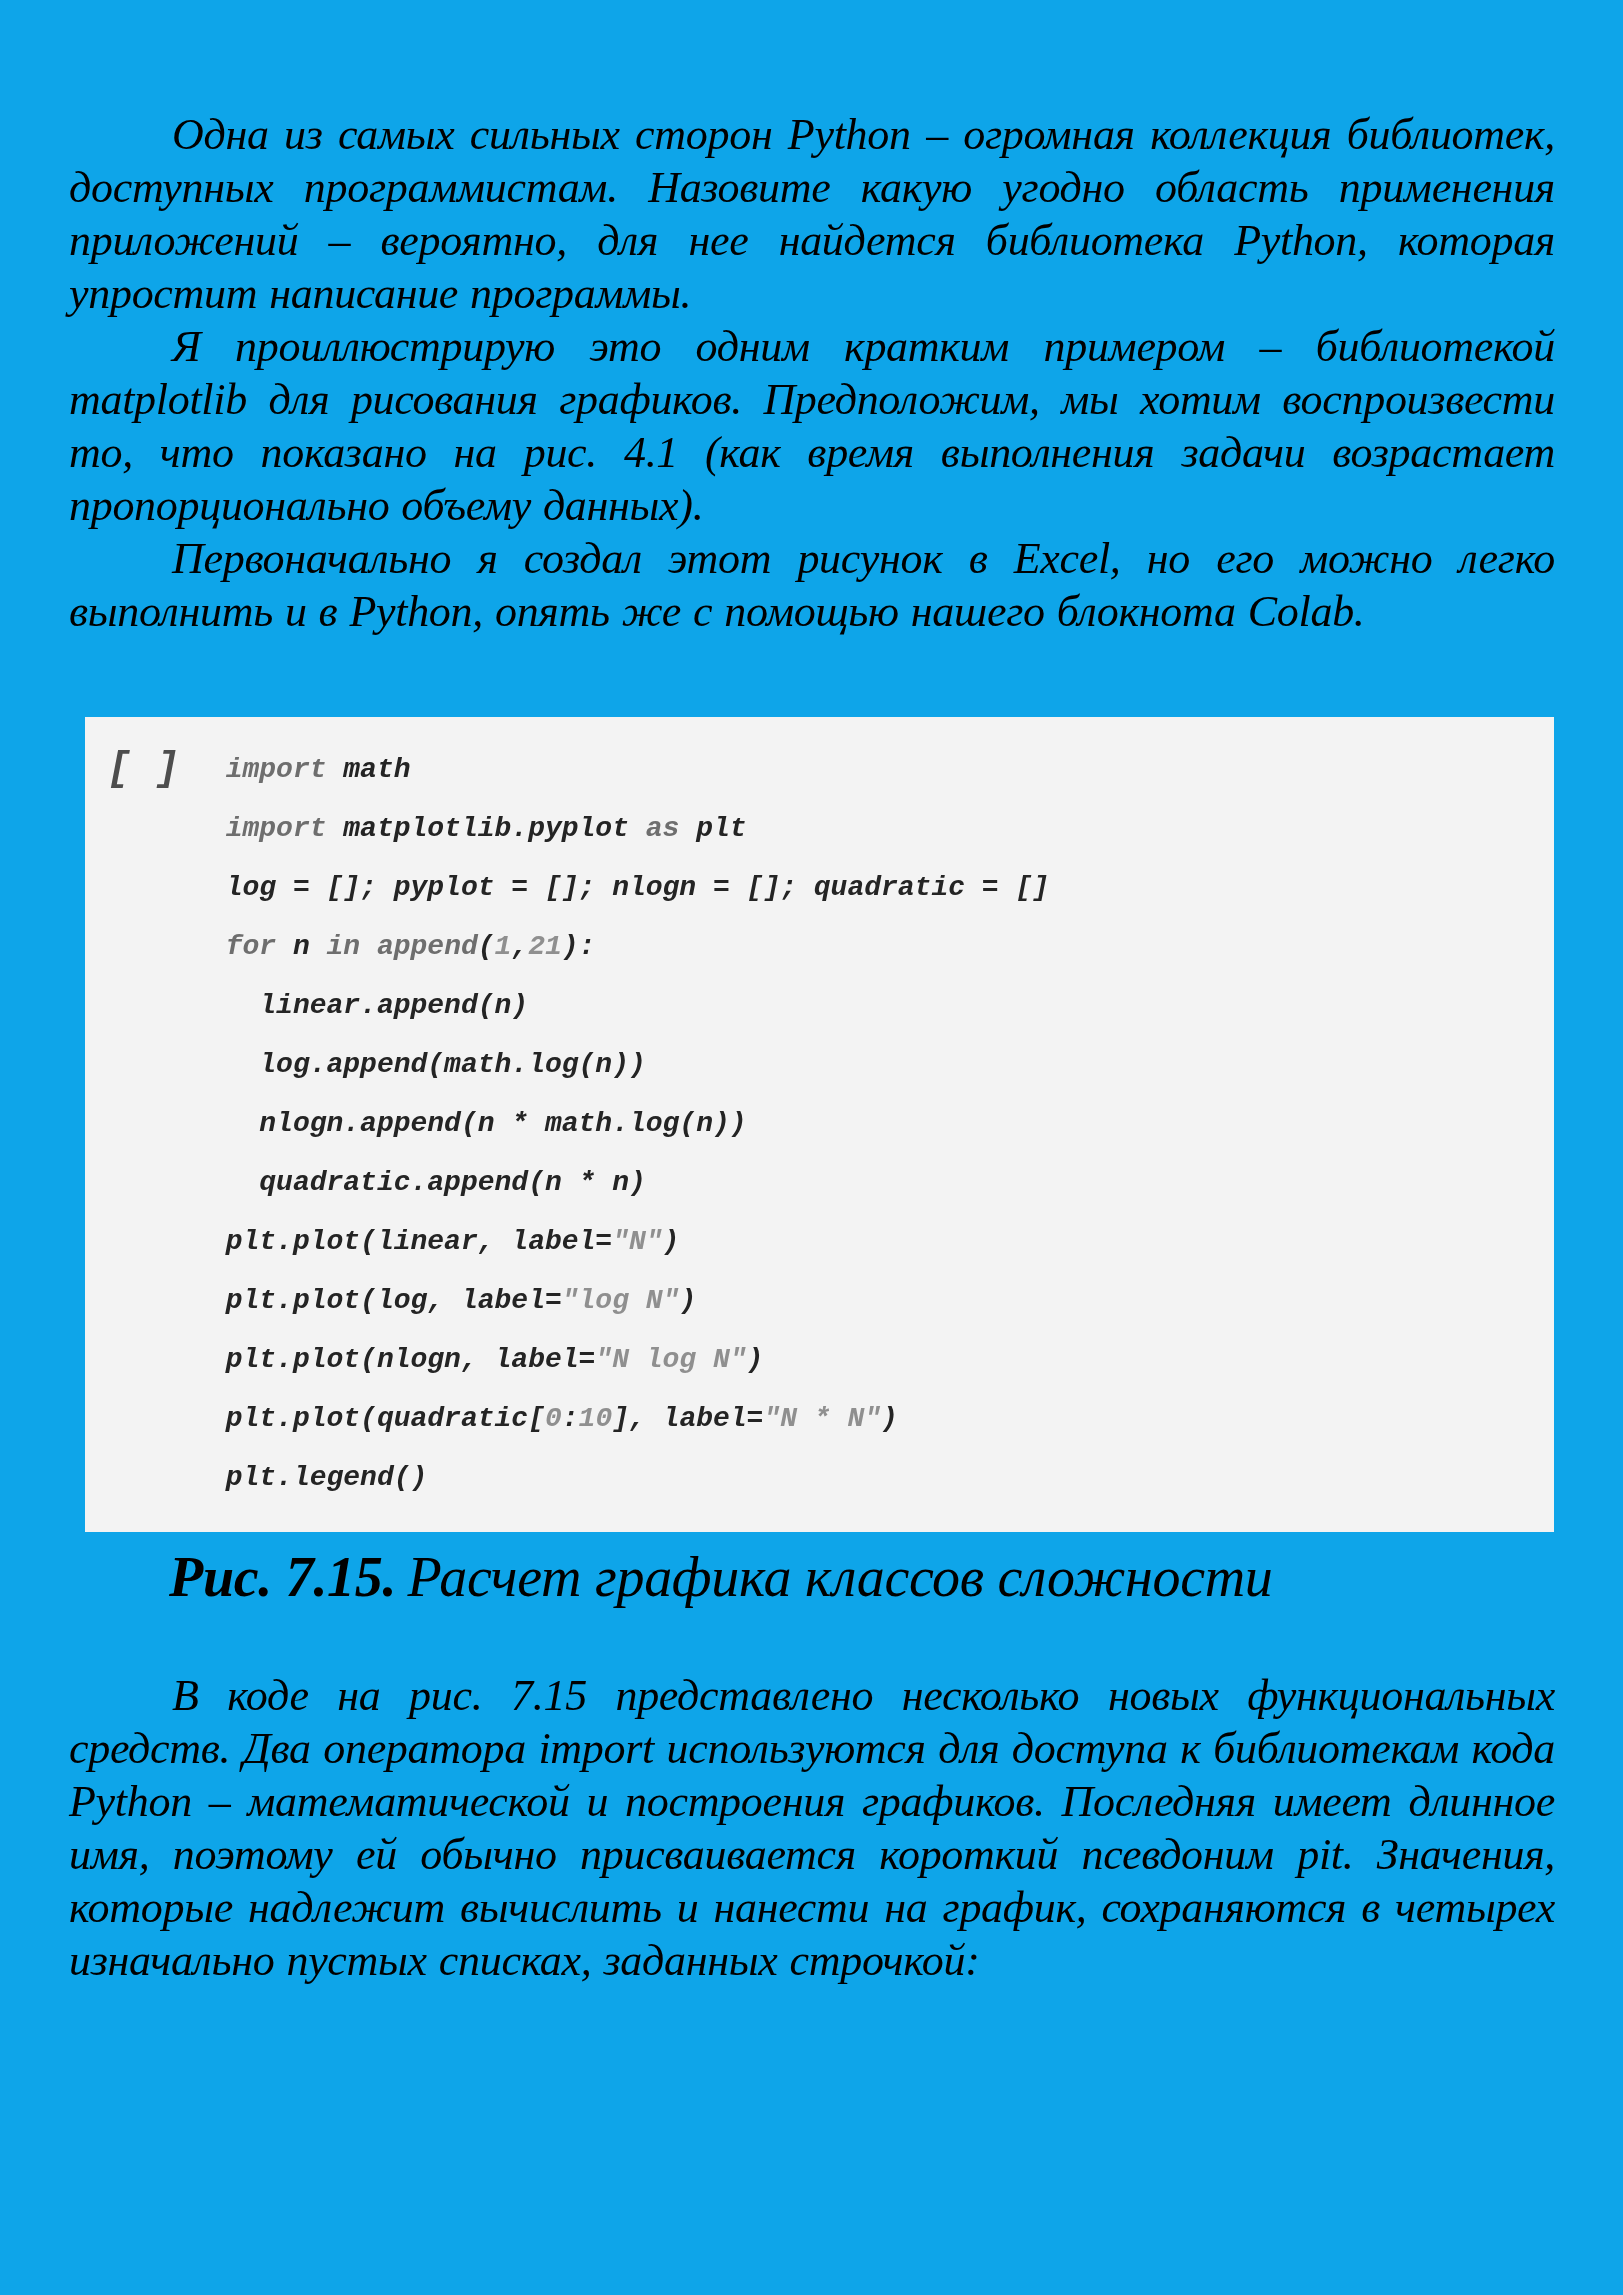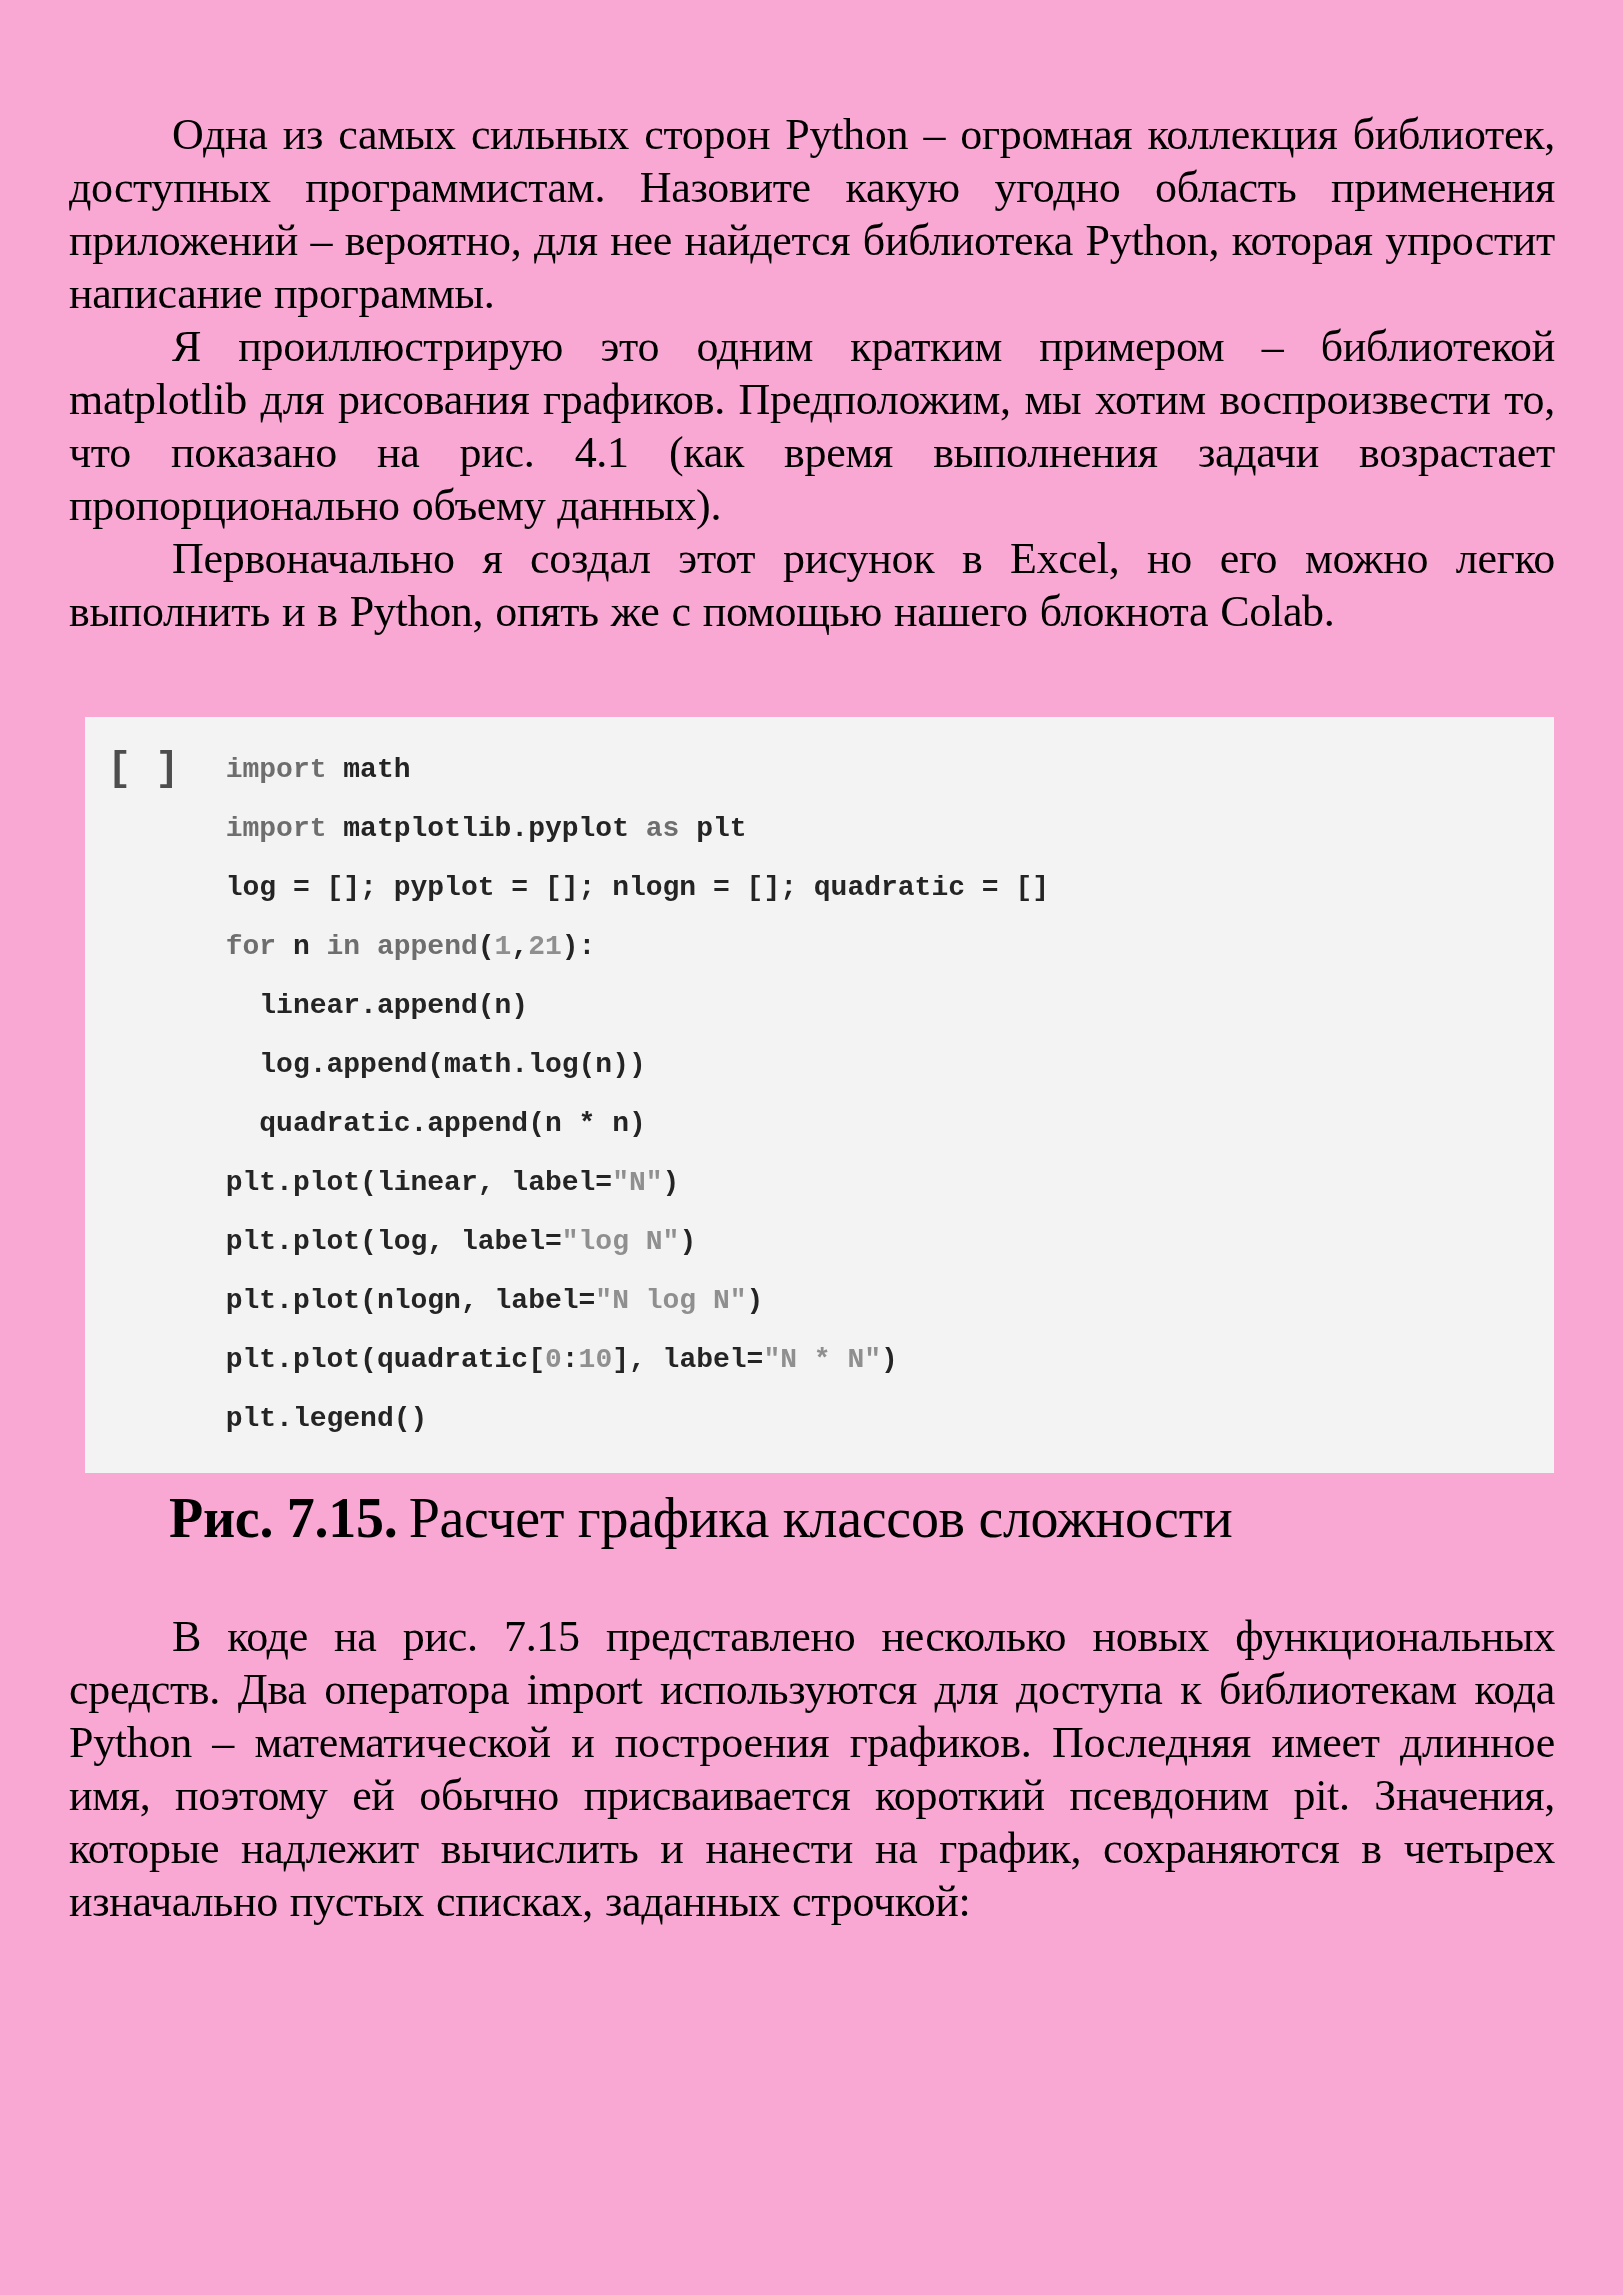--- a/index.html
+++ b/index.html
@@ -8,21 +8,22 @@
     width: 1623px;
     height: 2295px;
     background: #ffffff;
     overflow: hidden;
   }
   .page {
     position: absolute;
     left: 0; top: 0;
     width: 1623px;
     height: 2295px;
-    background: #f9a8d4;
+    background: #0ea5e9;
+    font-style: italic;
   }
   .content {
     position: absolute;
     left: 69px;
     top: 108px;
     width: 1486px;
   }
   
   .para {
     margin: 0;
@@ -100,20 +101,21 @@
 
     <div class="code-cell">
       <span class="gutter">[ ]</span>
       <div class="code-area">
           <div class="code-line"><span class="tk-kw">import </span><span class="tk-df">math</span></div>
           <div class="code-line"><span class="tk-kw">import </span><span class="tk-df">matplotlib.pyplot</span><span class="tk-kw"> as </span><span class="tk-df">plt</span></div>
           <div class="code-line"><span class="tk-df">log = []; pyplot = []; nlogn = []; quadratic = []</span></div>
           <div class="code-line"><span class="tk-kw">for </span><span class="tk-df">n </span><span class="tk-kw">in </span><span class="tk-kw">append</span><span class="tk-df">(</span><span class="tk-lit">1</span><span class="tk-df">,</span><span class="tk-lit">21</span><span class="tk-df">):</span></div>
           <div class="code-line indent1"><span class="tk-df">linear.append(n)</span></div>
           <div class="code-line indent1"><span class="tk-df">log.append(math.log(n))</span></div>
+          <div class="code-line indent1"><span class="tk-df">nlogn.append(n * math.log(n))</span></div>
           <div class="code-line indent1"><span class="tk-df">quadratic.append(n * n)</span></div>
           <div class="code-line"><span class="tk-df">plt.plot(linear, label=</span><span class="tk-lit">"N"</span><span class="tk-df">)</span></div>
           <div class="code-line"><span class="tk-df">plt.plot(log, label=</span><span class="tk-lit">"log N"</span><span class="tk-df">)</span></div>
           <div class="code-line"><span class="tk-df">plt.plot(nlogn, label=</span><span class="tk-lit">"N log N"</span><span class="tk-df">)</span></div>
           <div class="code-line"><span class="tk-df">plt.plot(quadratic[</span><span class="tk-lit">0</span><span class="tk-df">:</span><span class="tk-lit">10</span><span class="tk-df">], label=</span><span class="tk-lit">"N * N"</span><span class="tk-df">)</span></div>
           <div class="code-line"><span class="tk-df">plt.legend()</span></div>
         </div>
     </div>
 
     <div class="caption">

